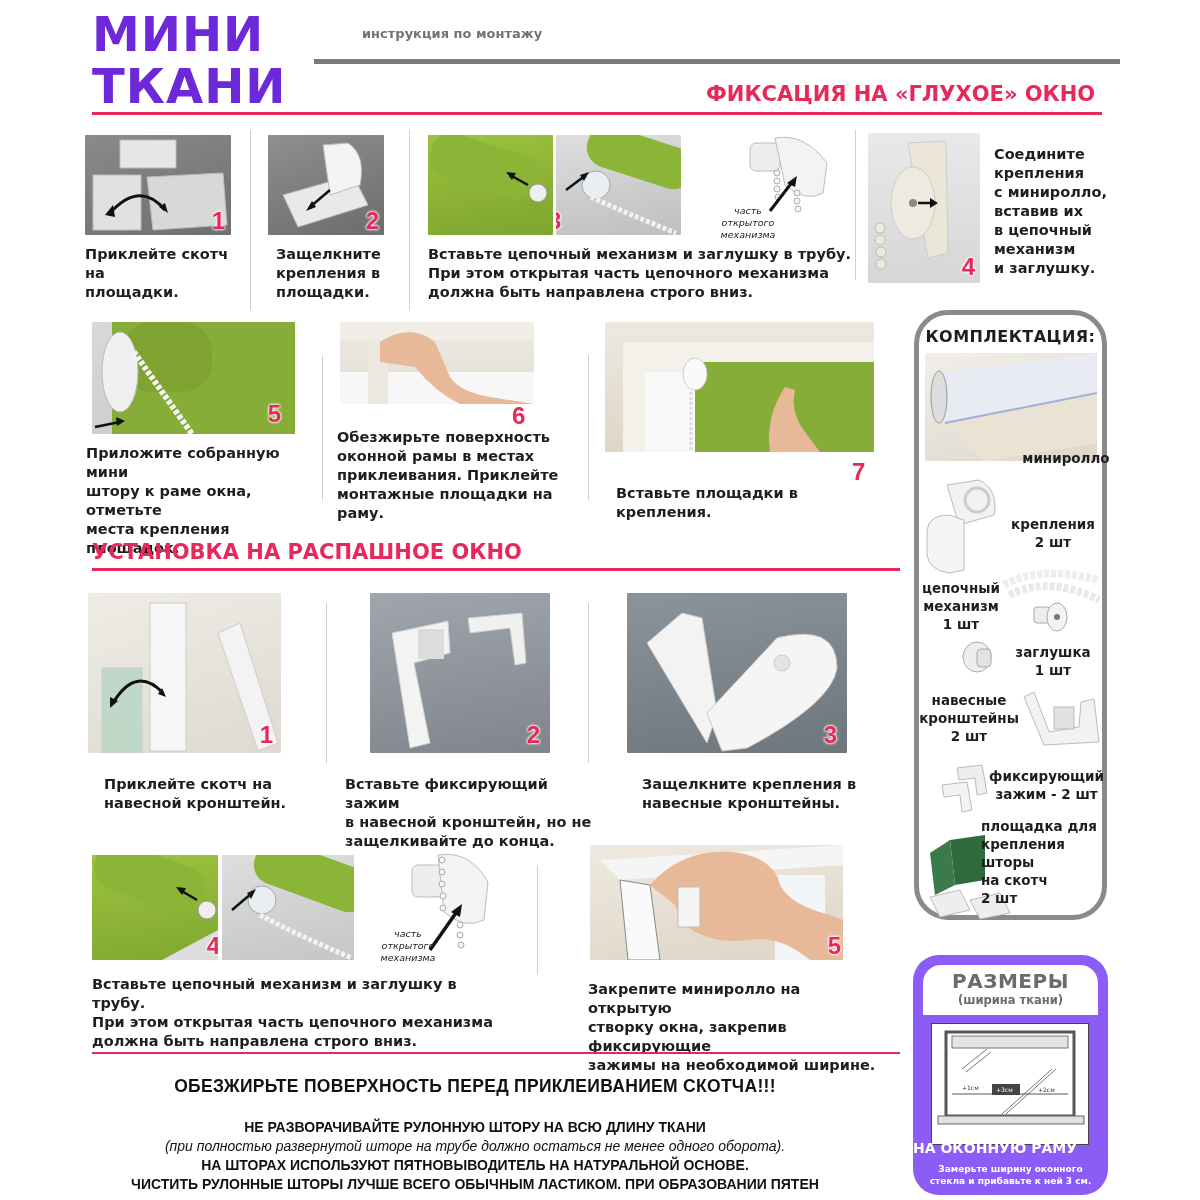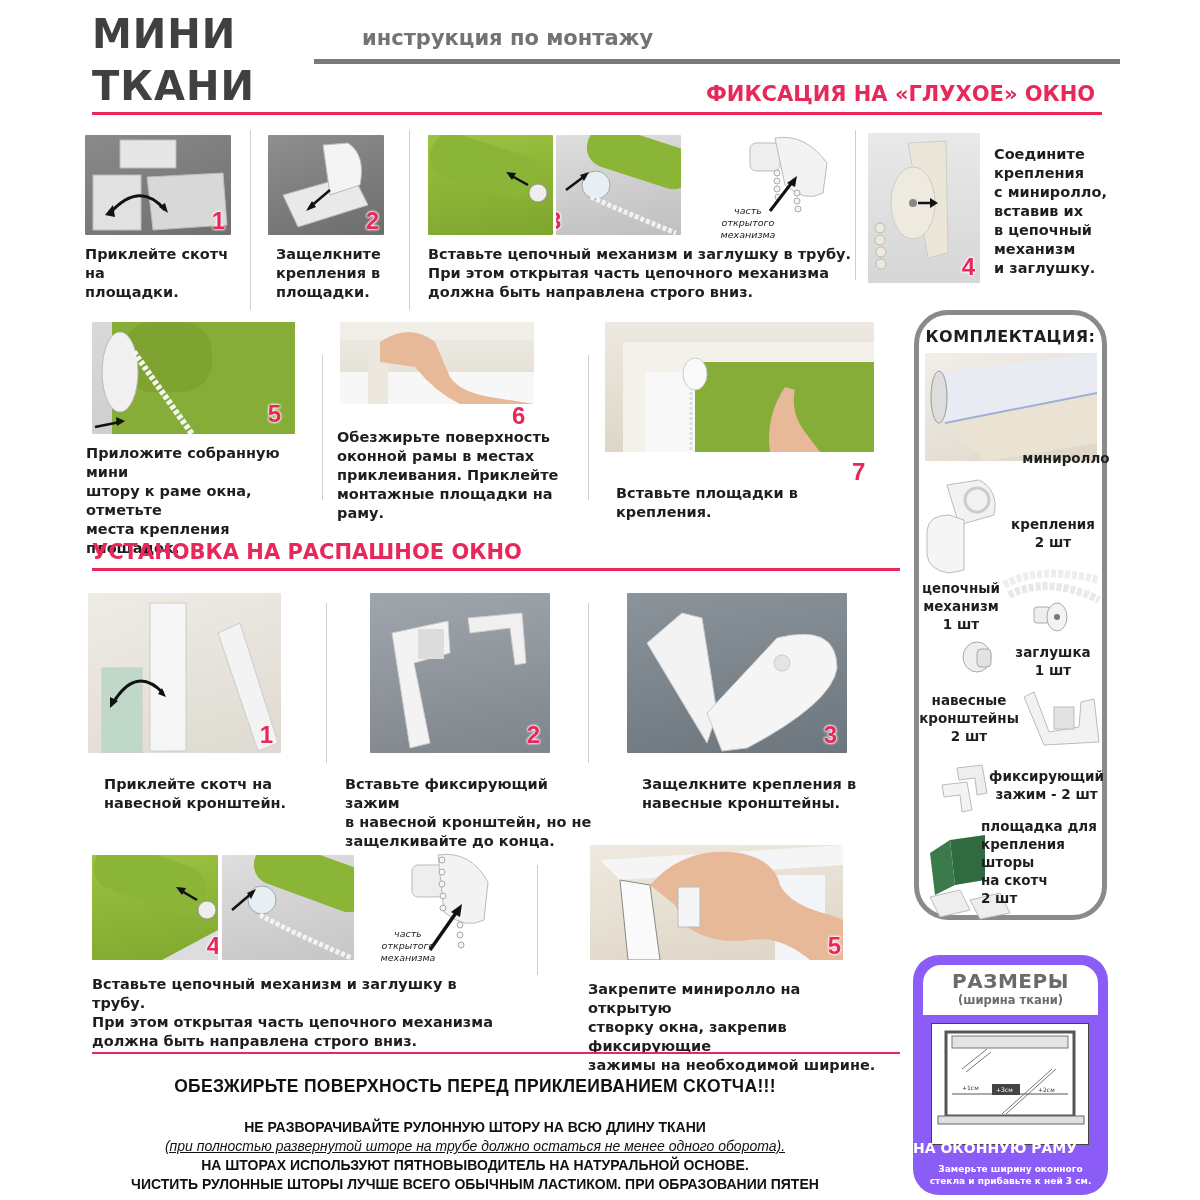--- a/index.html
+++ b/index.html
@@ -1,20 +1,20 @@
 <!DOCTYPE html>
 <html><head>
 <meta charset="utf-8">
 <style>
   * { box-sizing: border-box; margin: 0; padding: 0; }
   html, body { width: 1200px; height: 1200px; background: #ffffff; overflow: hidden; }
   body { position: relative; font-family: "DejaVu Sans", sans-serif; color: #1e1e1e; }
   .abs { position: absolute; }
-  .brand { left: 92px; top: 8px; width: 220px; font-family: "DejaVu Sans", sans-serif; font-weight: bold; color: #404040; font-size: 40px; line-height: 52px; letter-spacing: 1px; }
-  .subtitle { left: 362px; top: 26px; font-size: 21px; font-weight: bold; color: #737373; }
+  .brand { left: 92px; top: 8px; width: 220px; font-family: "DejaVu Sans", sans-serif; font-weight: bold; color: #6d28d9; font-size: 48px; line-height: 52px; letter-spacing: 1px; }
+  .subtitle { left: 362px; top: 26px; font-size: 13px; font-weight: bold; color: #737373; }
   .grey-rule { left: 314px; top: 59px; width: 806px; height: 5px; background: #7a7a7a; }
   .pink-rule { background: #e8275a; height: 3px; }
   .sec-title { font-weight: bold; font-size: 21px; color: #e8275a; white-space: nowrap; }
   .photo { position: absolute; overflow: hidden; border-radius: 1px; }
   .stepnum { position: absolute; font-weight: bold; font-size: 24px; color: #e8275a; text-shadow: 0 0 3px #fff, 0 0 3px #fff, 0 0 2px #fff; font-family: "Liberation Sans", sans-serif; }
   .caption { position: absolute; font-size: 14.5px; font-weight: bold; line-height: 19px; color: #1e1e1e; white-space: pre-line; }
   .vsep { position: absolute; width: 1px; background: #cfcfcf; }
   .italic-note { position: absolute; font-style: italic; font-size: 9.5px; line-height: 12px; color: #222; text-align: center; white-space: pre-line; font-family: "DejaVu Sans", sans-serif; }
   
   .kit { left: 914px; top: 310px; width: 193px; height: 610px; border: 5px solid #8a8a8a; border-radius: 34px; background: #fff; }
@@ -24,21 +24,21 @@
   .sizes { left: 913px; top: 955px; width: 195px; height: 240px; background: #8b5cf6; border-radius: 26px; overflow: hidden; }
   .sizes-head { position: absolute; left: 10px; top: 10px; width: 175px; height: 50px; background: #fff; border-radius: 18px 18px 0 0; text-align: center; }
   .sizes-title { display: block; font-size: 20px; font-weight: bold; color: #6b6b6b; line-height: 24px; margin-top: 4px; letter-spacing: 0.5px; }
   .sizes-sub { display: block; font-size: 11.5px; font-weight: bold; color: #6b6b6b; line-height: 14px; }
   .sizes-diagram { position: absolute; left: 18px; top: 68px; width: 158px; height: 122px; background: #fff; border: 1px solid #444; }
   .sizes-caption { position: absolute; left: 0; top: 185px; width: 195px; text-align: left; font-size: 14px; font-weight: bold; color: #fff; }
   .sizes-note { position: absolute; left: 0; top: 208px; width: 195px; text-align: center; font-size: 9px; font-weight: bold; color: #fff; line-height: 12px; white-space: pre-line; }
   
   .warn-main { left: 90px; top: 1076px; width: 770px; text-align: center; font-size: 17.5px; font-weight: bold; color: #111; font-family: "Liberation Sans", sans-serif; letter-spacing: 0.3px; }
   .warn-block { left: 90px; top: 1118px; width: 770px; text-align: center; font-size: 14px; line-height: 19px; font-weight: bold; color: #111; font-family: "Liberation Sans", sans-serif; }
-  .warn-block .it { font-style: italic; font-weight: normal; text-decoration: underline; }
+  .warn-block .it { font-style: italic; font-weight: normal; }
 </style>
 </head>
 <body>
 
 <div class="abs brand">
   <div>МИНИ</div>
   <div>ТКАНИ</div>
 </div>
 <div class="abs subtitle">инструкция по монтажу</div>
 <div class="abs grey-rule"></div>

